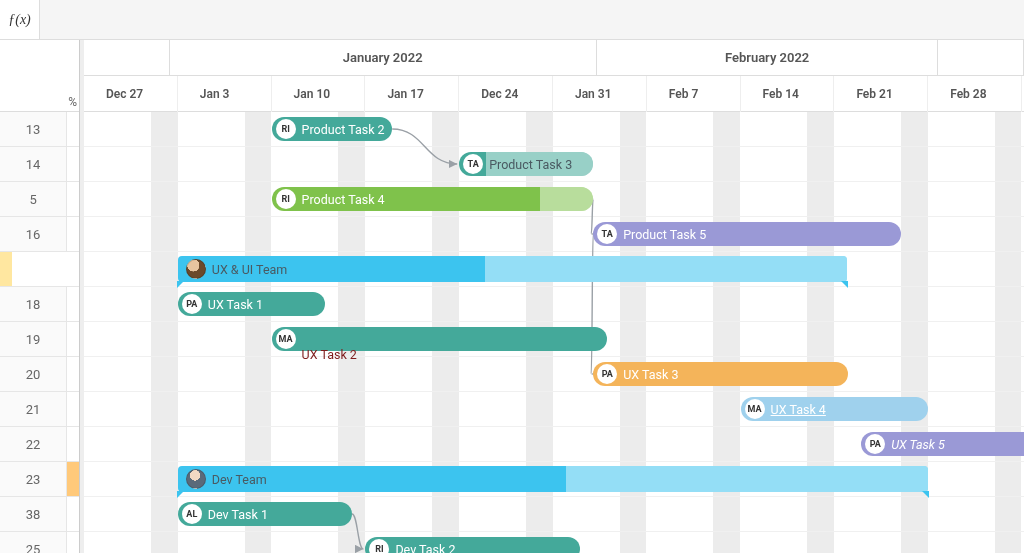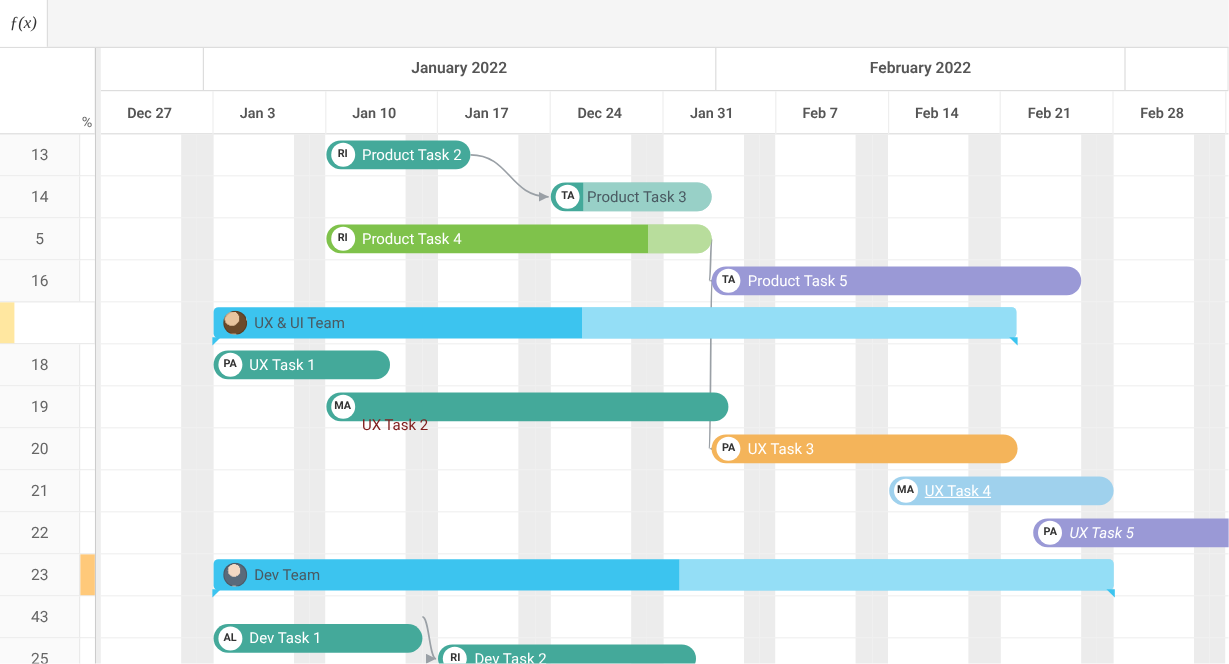--- a/index.html
+++ b/index.html
@@ -245,21 +245,21 @@
         </div>
         <div class="rh-row">
           <div class="rh-num">22</div>
           <div class="rh-strip"></div>
         </div>
         <div class="rh-row">
           <div class="rh-num">23</div>
           <div class="rh-strip orange"></div>
         </div>
         <div class="rh-row">
-          <div class="rh-num">43</div>
+          <div class="rh-num">38</div>
           <div class="rh-strip"></div>
         </div>
         <div class="rh-row">
           <div class="rh-num">25</div>
           <div class="rh-strip"></div>
         </div>
       </div>
   </div>
 
   <div class="timeline">
@@ -453,21 +453,21 @@
           </div>
           <div class="bar" style="top: 320px; left: 777.2px; width: 187.6px; background: rgb(154, 153, 214); color: rgb(154, 153, 214);">
             <span class="badge">PA</span>
             <span class="labeltxt" style="color: rgb(255, 255, 255); font-style: italic;">UX Task 5</span>
           </div>
           <div class="bar group" style="top: 354px; left: 93.8px; width: 750.4px; background: rgb(60, 196, 239); color: rgb(60, 196, 239);">
             <div class="shade" style="width: 361.8px; border-radius: 0px 4px 4px 0px;"></div>
             <span class="badge avatar2"></span>
             <span class="labeltxt dark-label" style="color: rgb(74, 90, 98);">Dev Team</span>
           </div>
-          <div class="bar" style="top: 408px; left: 93.8px; width: 174.2px; background: rgb(68, 169, 154); color: rgb(68, 169, 154);">
+          <div class="bar" style="top: 390px; left: 93.8px; width: 174.2px; background: rgb(68, 169, 154); color: rgb(68, 169, 154);">
             <span class="badge">AL</span>
             <span class="labeltxt" style="color: rgb(255, 255, 255);">Dev Task 1</span>
           </div>
           <div class="bar" style="top: 425px; left: 281.4px; width: 214.4px; background: rgb(68, 169, 154); color: rgb(68, 169, 154);">
             <span class="badge">RI</span>
             <span class="labeltxt" style="color: rgb(255, 255, 255);">Dev Task 2</span>
           </div>
         </div>
     </div>
   </div>

